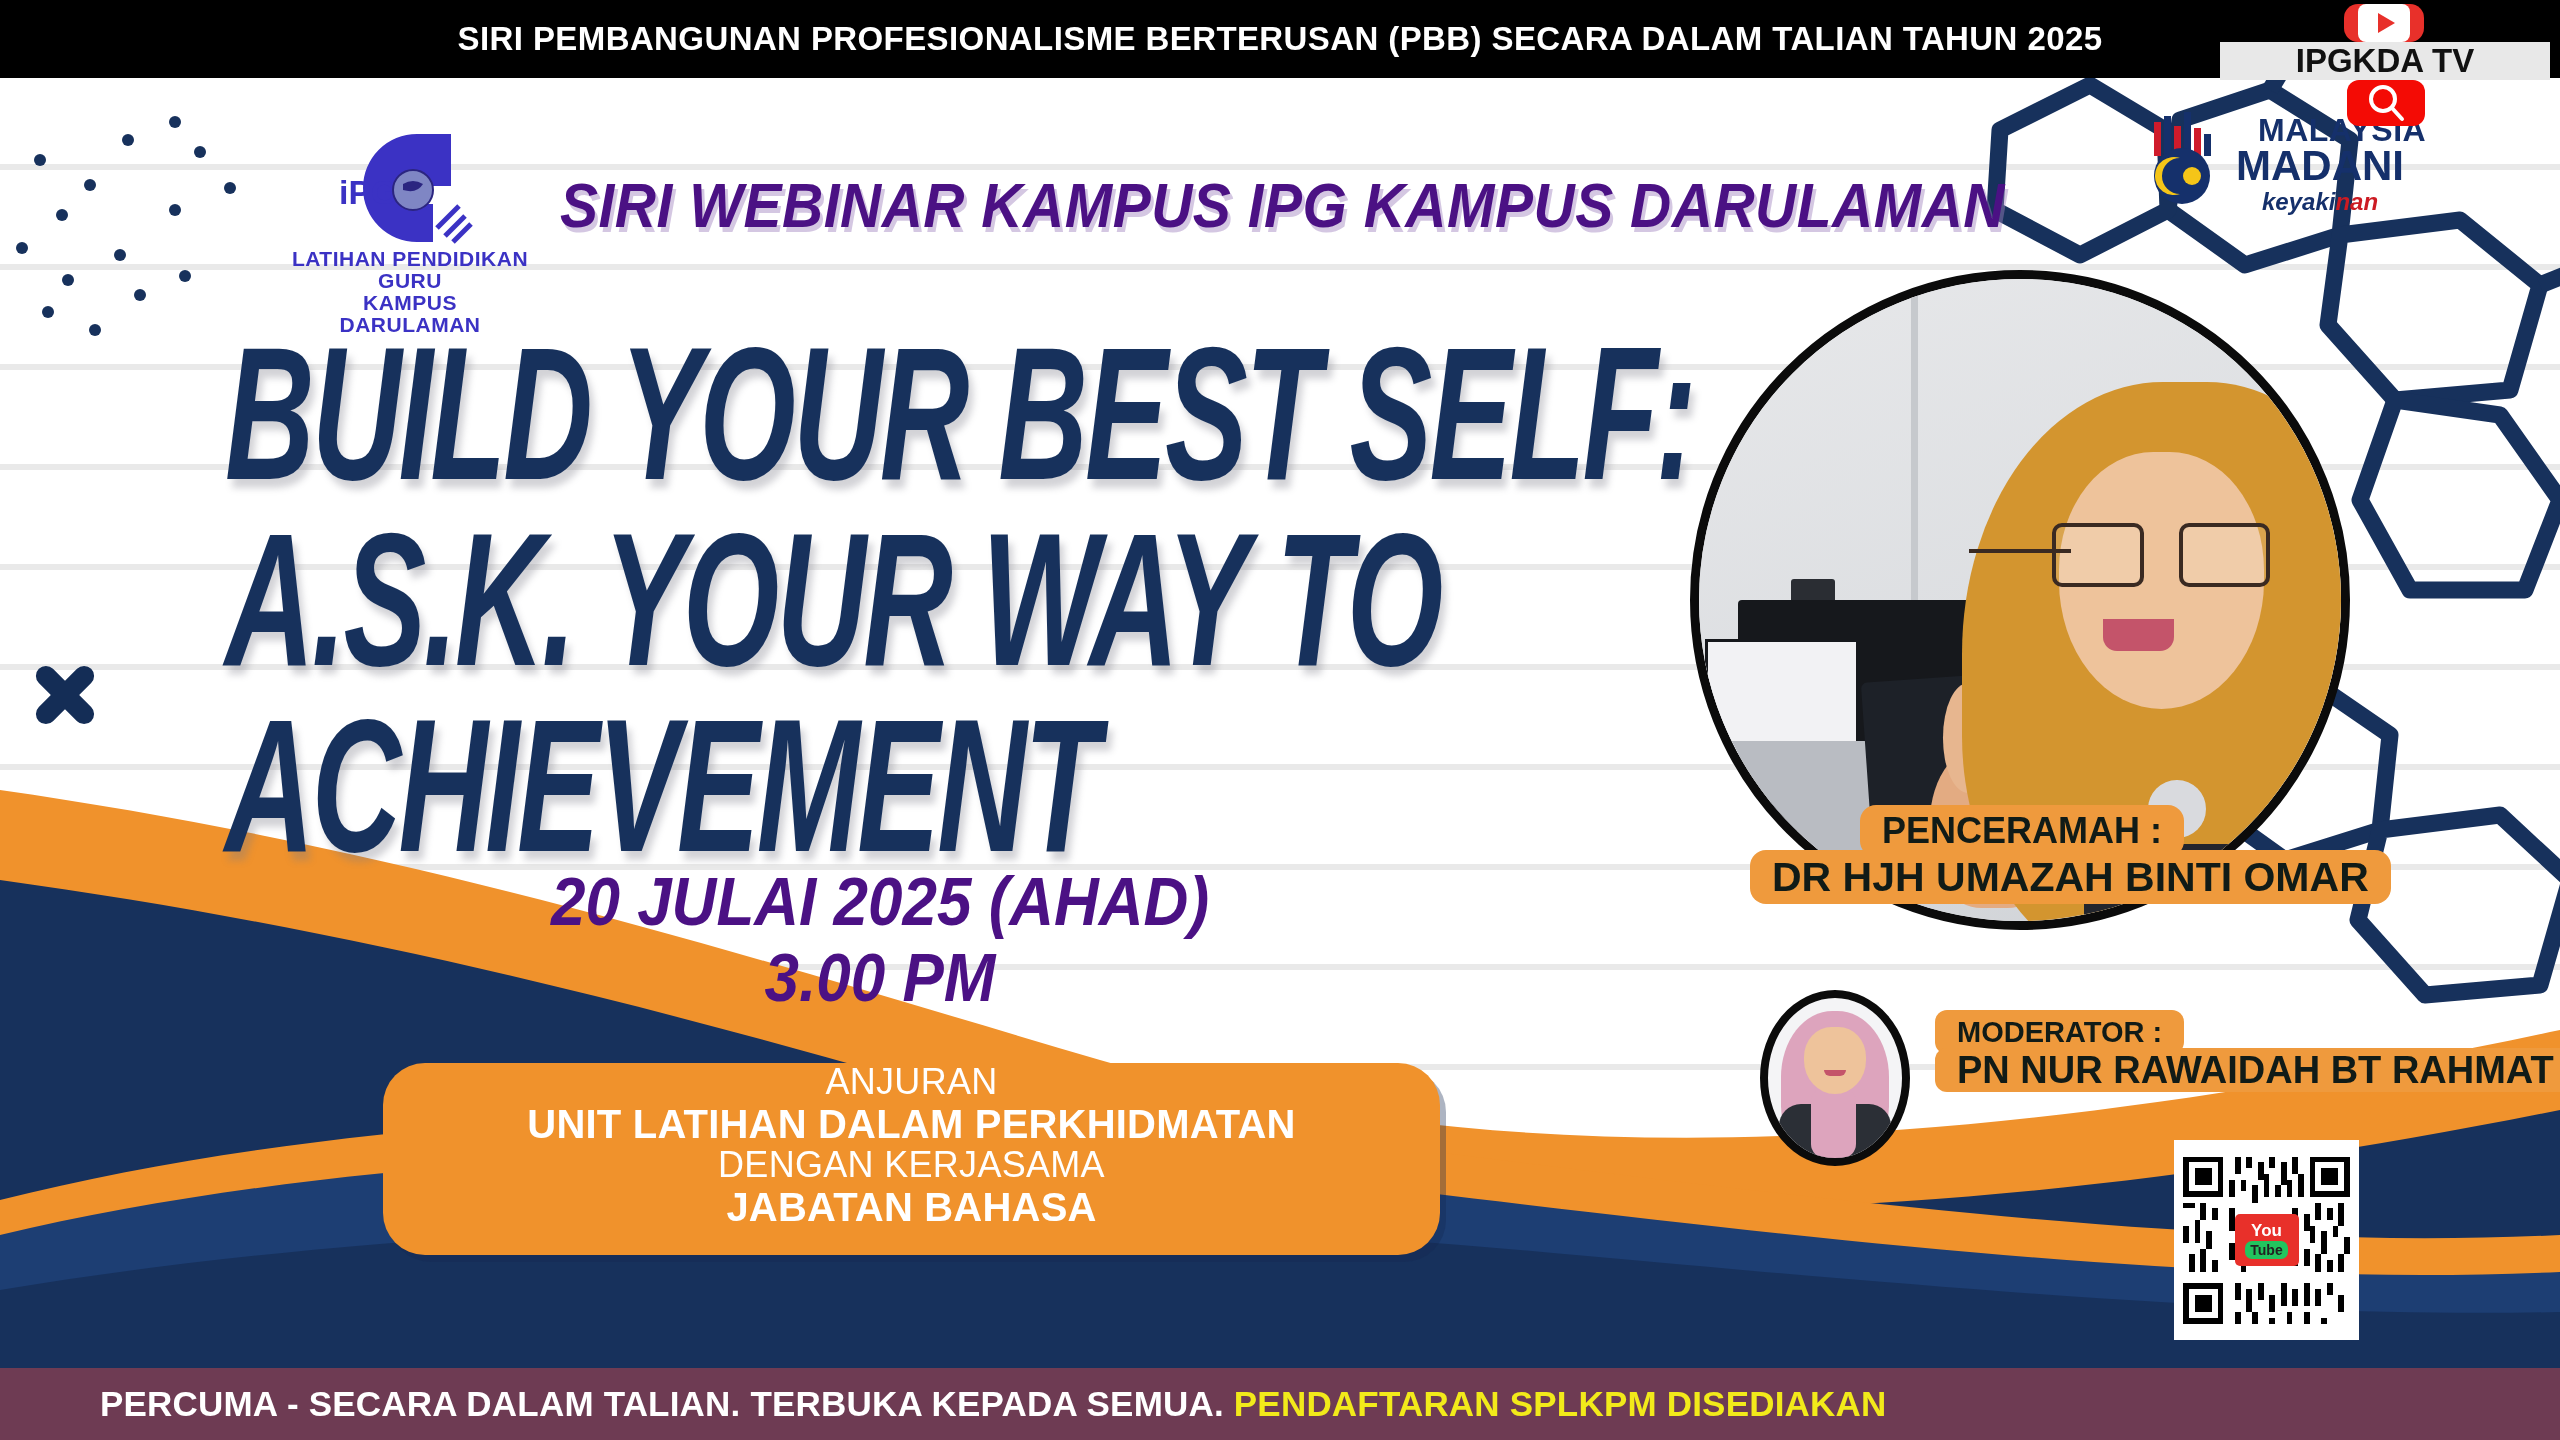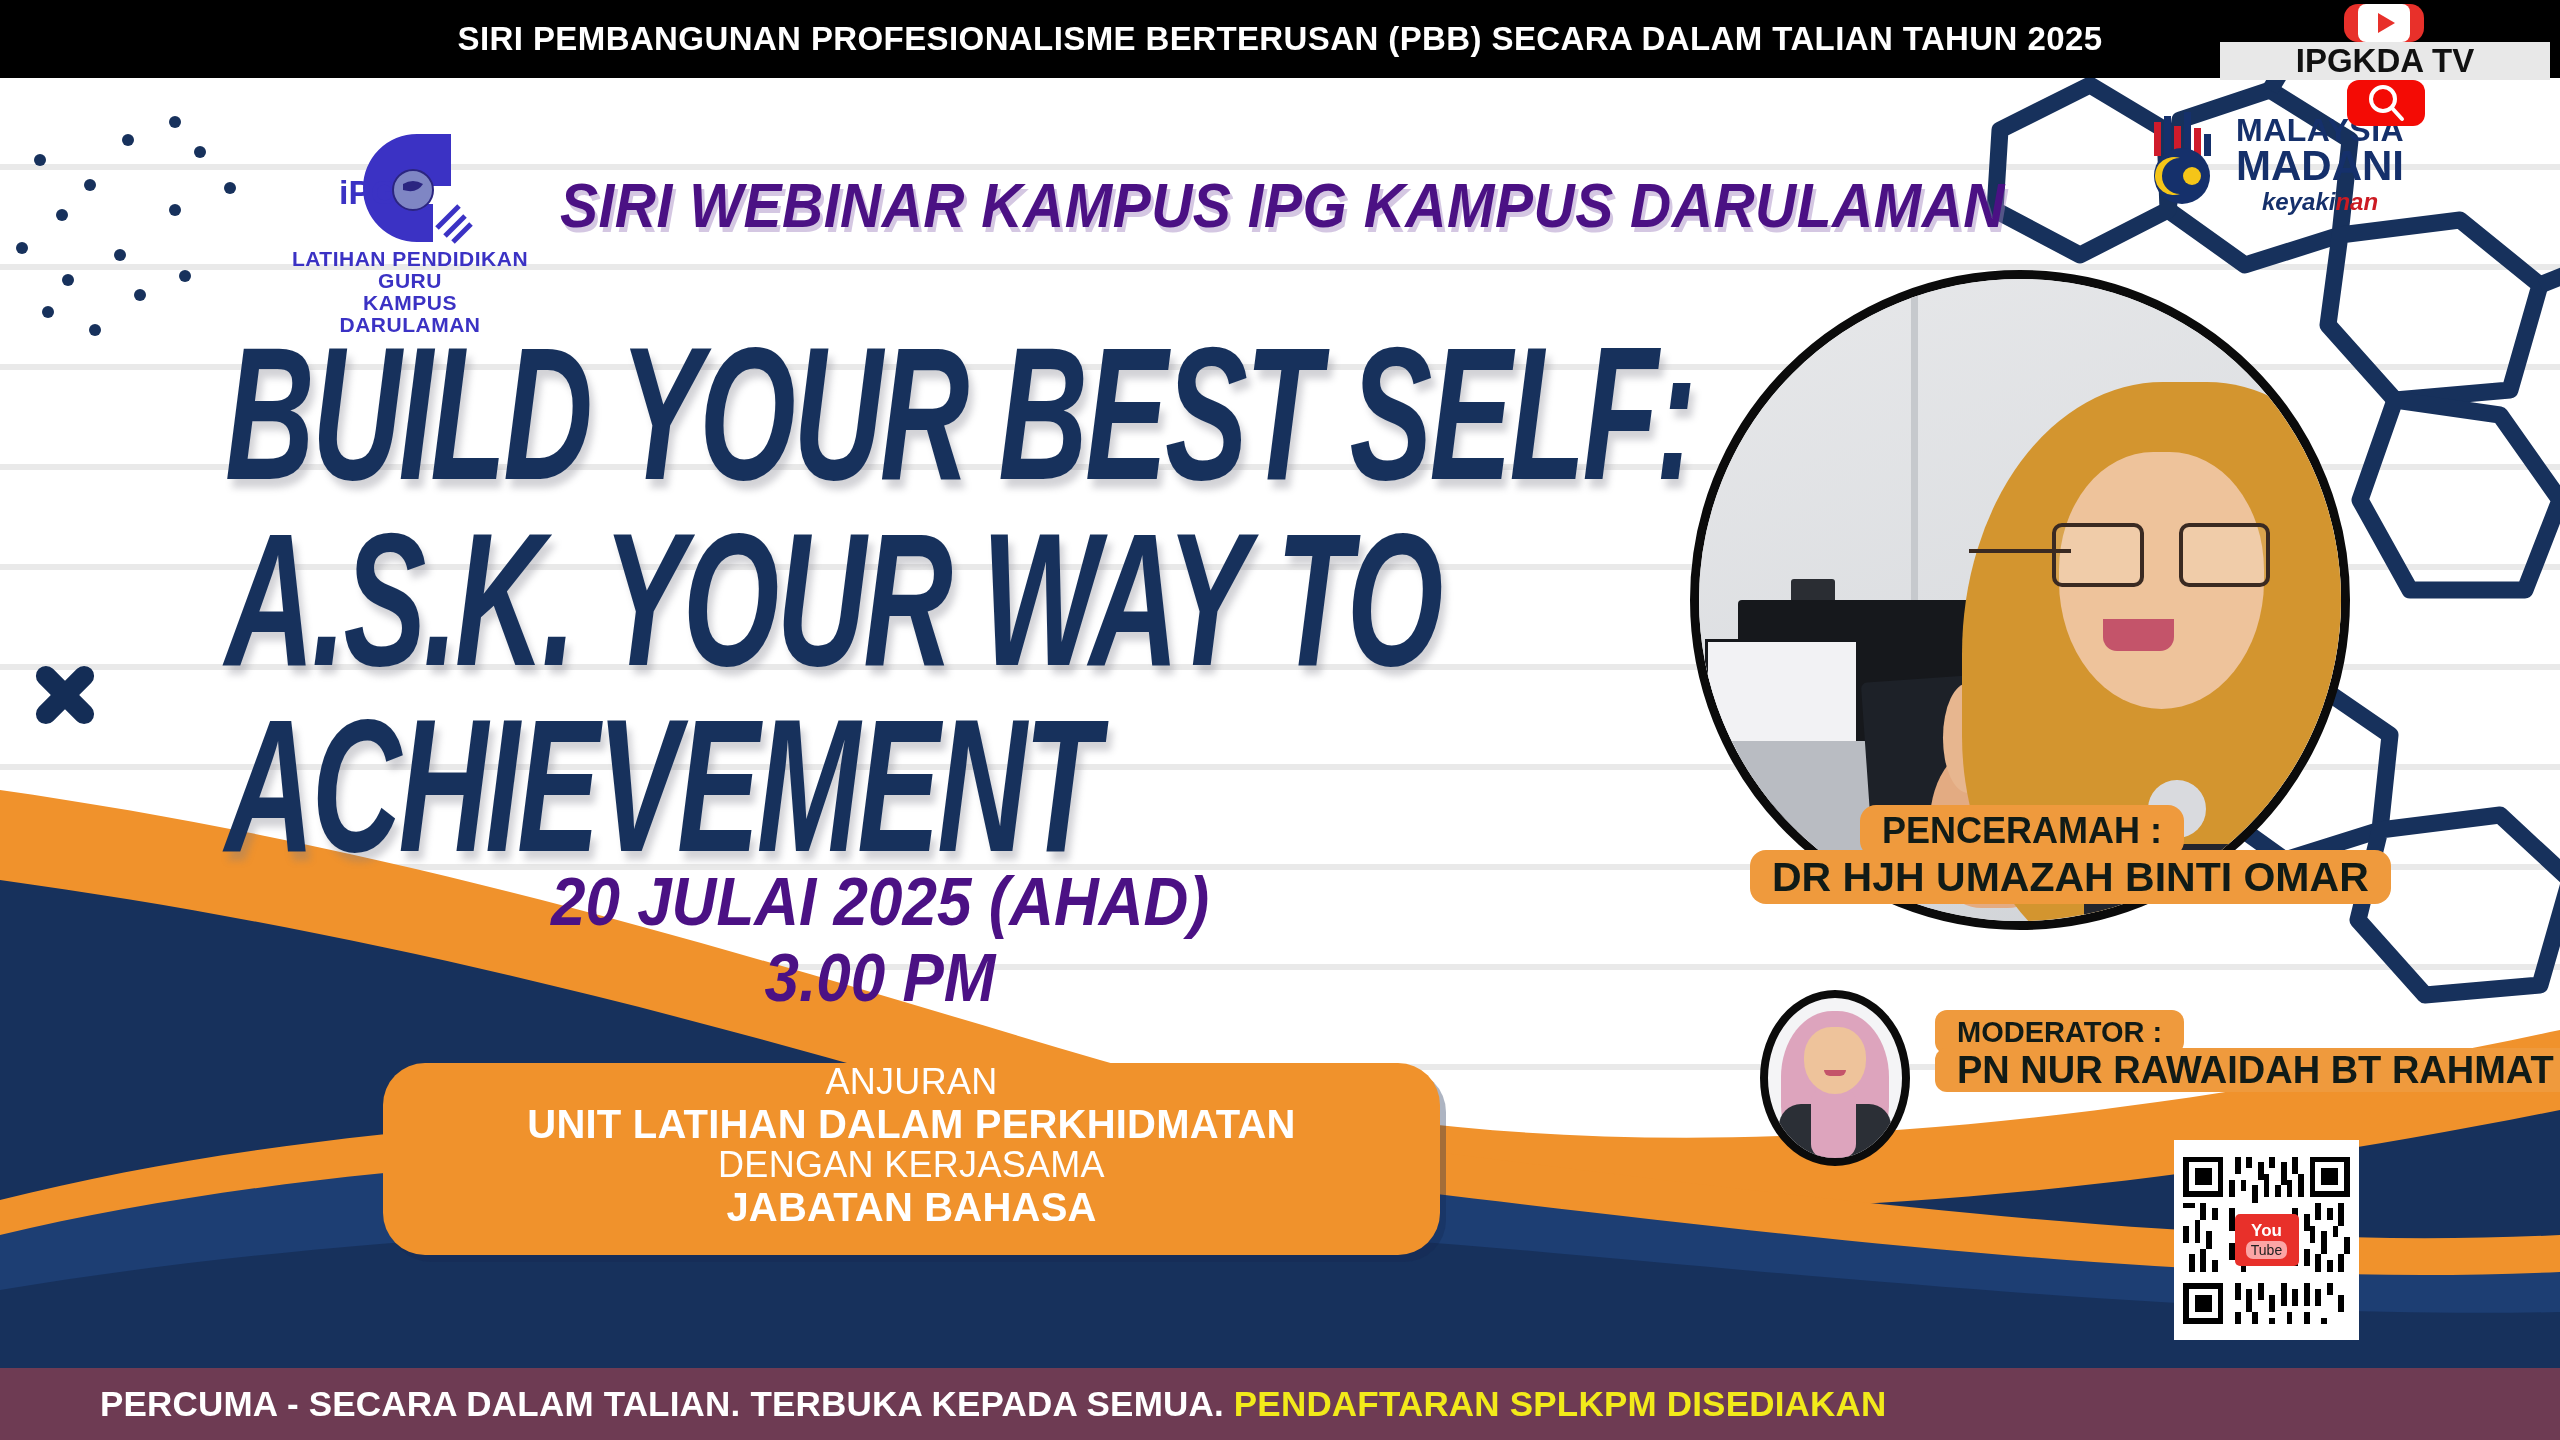--- a/index.html
+++ b/index.html
@@ -61,21 +61,21 @@
   #ipg-logo{ position:absolute; left:290px; top:128px; width:240px; z-index:20; text-align:center;}
   #ipg-logo .mark{ position:relative; width:170px; height:120px; margin:0 auto;}
   #ipg-logo .lbl1, #ipg-logo .lbl2{
     color:#3b32c4; font-weight:bold; font-size:21px; letter-spacing:.5px;
     font-family:"Liberation Sans", sans-serif; line-height:1.05;
   }
 
   
   #madani{ position:absolute; right:100px; top:108px; width:320px; height:120px; z-index:20; }
   #madani .mtext{ position:absolute; left:96px; top:8px; }
-  #madani .m1{ color:#15306b; font-weight:bold; font-size:32px; letter-spacing:.5px; line-height:0.92;}
+  #madani .m1{ color:#15306b; font-weight:bold; font-size:32px; letter-spacing:.5px; line-height:0.92;margin-left:22px;}
   #madani .m2{ color:#15306b; font-weight:bold; font-size:42px; letter-spacing:0px; line-height:0.92; margin-top:2px;}
   #madani .m3{ font-style:italic; font-weight:bold; font-size:24px; color:#15306b; margin-top:2px; margin-left:26px;}
   #madani .m3 i{ color:#cc1b23; font-style:italic;}
 
   
   #subtitle{
     position:absolute; left:560px; top:168px; z-index:22;
     color:#4b1184; font-weight:bold; font-style:italic; font-size:57px;
     letter-spacing:.5px; white-space:nowrap;
     text-shadow: 3px 4px 0 rgba(160,130,190,.45);
@@ -182,21 +182,21 @@
     position:absolute; left:2174px; top:1140px; width:185px; height:200px;
     background:#ffffff; z-index:22; padding:9px;
   }
   #qr .grid{ position:relative; width:100%; height:100%; }
   #qr .yt{
     position:absolute; left:50%; top:50%; transform:translate(-50%,-50%);
     width:64px; height:52px; background:#e8302a; border-radius:5px;
     display:flex; flex-direction:column; align-items:center; justify-content:center;
   }
   #qr .yt .y1{ color:#fff; font-weight:bold; font-size:17px; line-height:1;}
-  #qr .yt .y2{ background:#fca5a5; color:#222; font-weight:normal; font-size:14px;
+  #qr .yt .y2{ background:#22c55e; color:#222; font-weight:bold; font-size:14px;
                line-height:1; border-radius:7px; padding:2px 5px; margin-top:2px;}
 
   
   #footer{
     position:absolute; left:0; bottom:0; width:2560px; height:72px;
     background:#6e3b53; z-index:40; display:flex; align-items:center;
   }
   #footer .ftext{
     margin-left:100px; font-size:35px; font-weight:bold; color:#ffffff;
     white-space:nowrap; letter-spacing:.2px;

